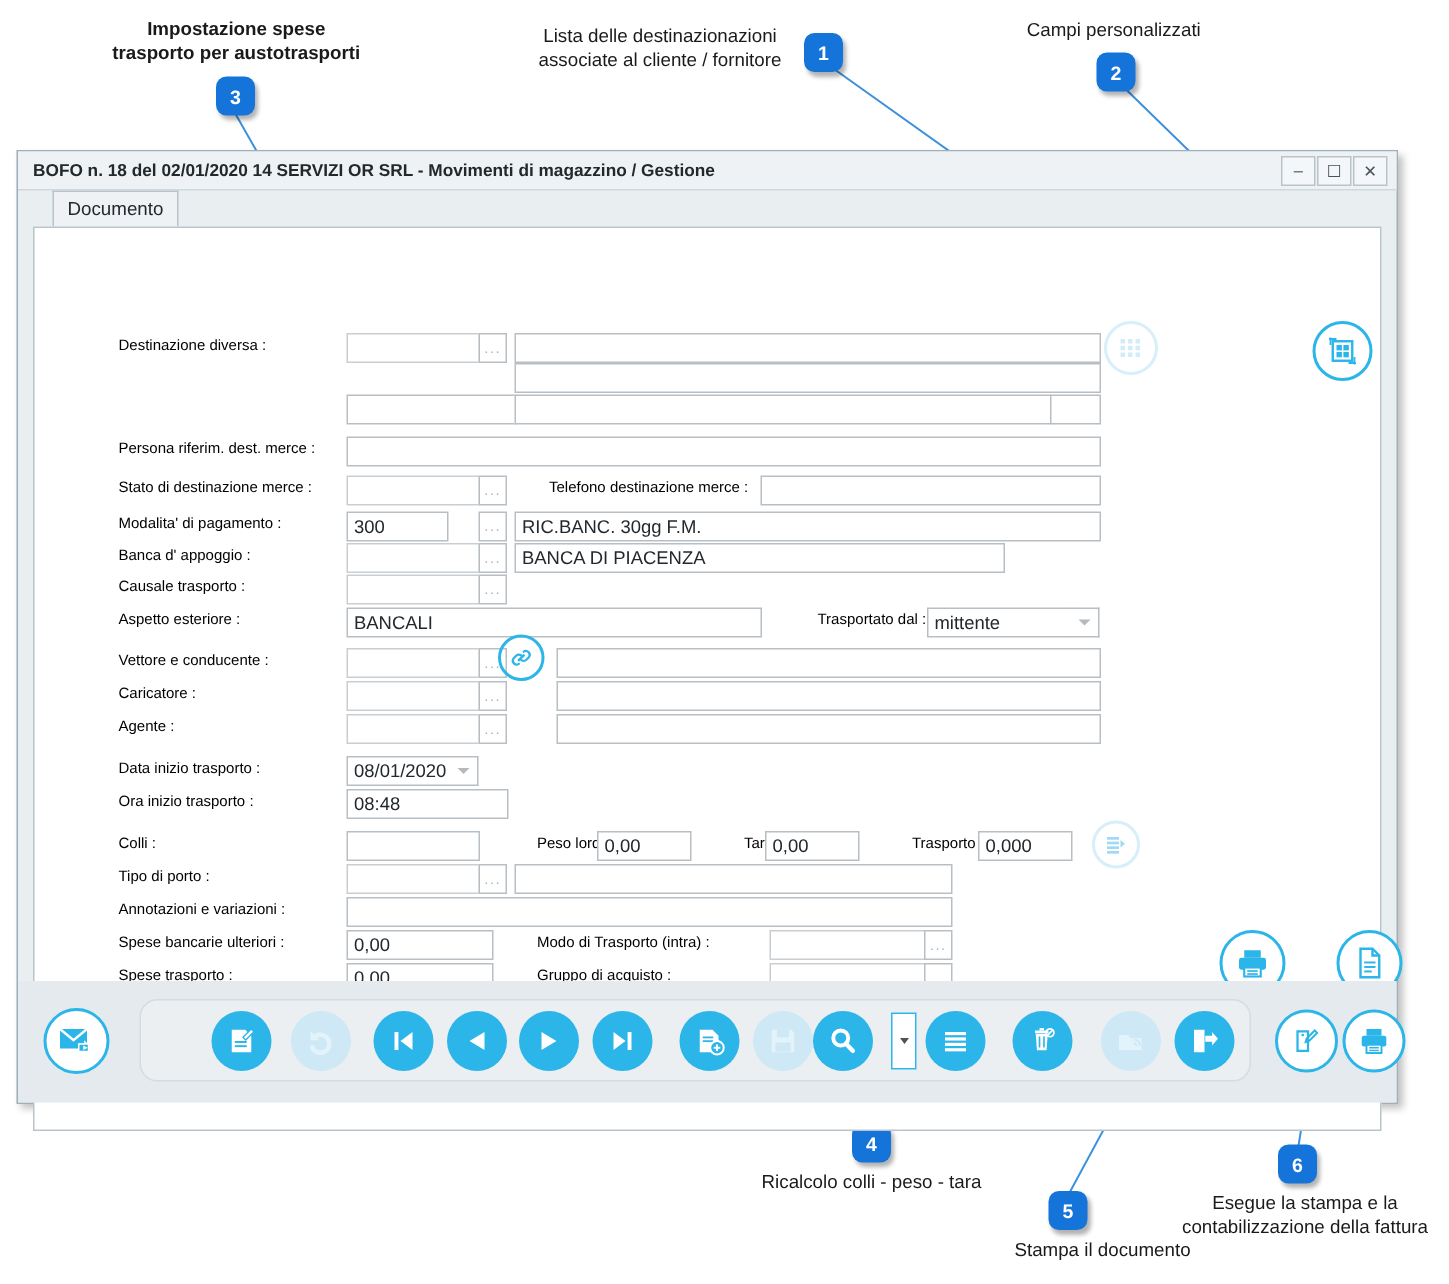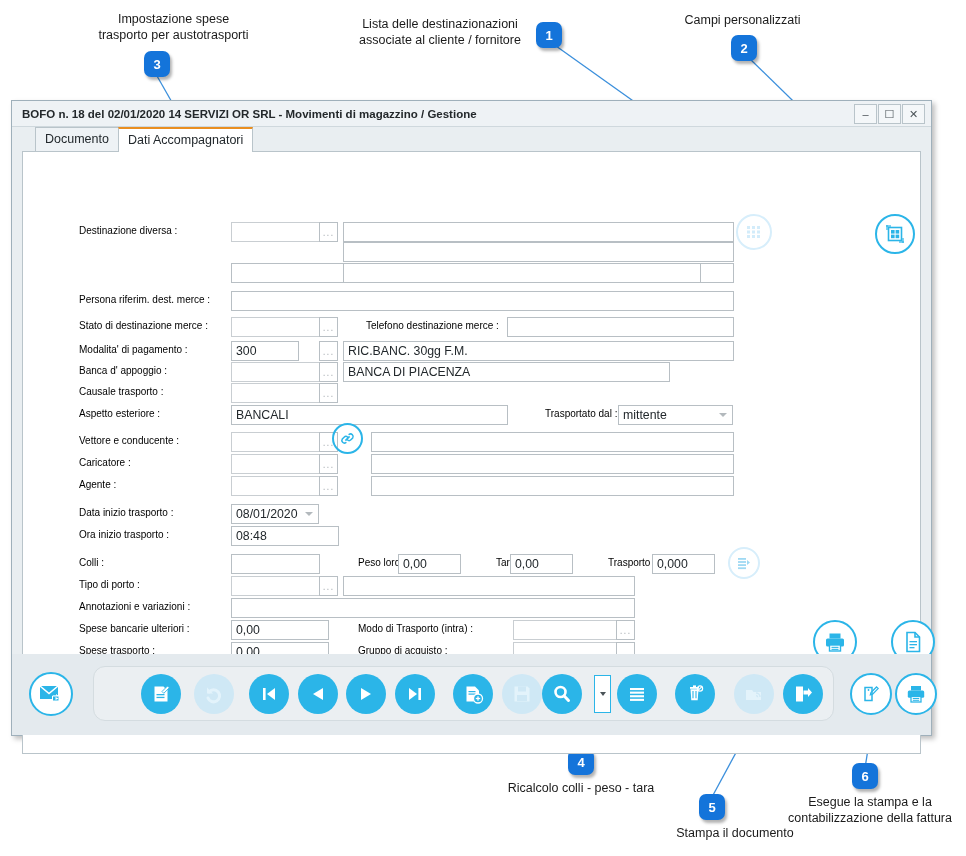--- a/index.html
+++ b/index.html
@@ -121,21 +121,21 @@
 
   <line x1="749" y1="58" x2="872" y2="178" stroke="#3b8fdc" stroke-width="1.3"></line>
 
   <line x1="580" y1="752" x2="722" y2="525" stroke="#3b8fdc" stroke-width="1.3"></line>
 
   <line x1="712" y1="797" x2="812" y2="612" stroke="#3b8fdc" stroke-width="1.3"></line>
 
   <line x1="865" y1="768" x2="890" y2="612" stroke="#3b8fdc" stroke-width="1.3"></line>
 </svg>
 
-<div class="callout-text" style="left:61px;top:11px;width:225px;">Impostazione spese
+<div class="callout-text" style="left:45px;top:11px;width:225px;font-weight:bold;">Impostazione spese
 trasporto per austotrasporti</div>
 <div class="badge" style="left:144px;top:51px;">3</div>
 
 <div class="callout-text" style="left:345px;top:16px;width:190px;">Lista delle destinazionazioni
 associate al cliente / fornitore</div>
 <div class="badge" style="left:536px;top:22px;">1</div>
 
 <div class="callout-text" style="left:655px;top:12px;width:175px;">Campi personalizzati</div>
 <div class="badge" style="left:731px;top:35px;">2</div>
 
@@ -155,21 +155,20 @@
     <div class="title">BOFO n. 18 del 02/01/2020 14 SERVIZI OR SRL - Movimenti di magazzino / Gestione</div>
     <div class="wbtns">
       <div class="wbtn">–</div>
       <div class="wbtn">☐</div>
       <div class="wbtn">✕</div>
     </div>
   </div>
 
   <div class="tabbar" style="position:absolute;left:10px;top:26px;width:899px;border-bottom:none;">
     <div class="tab">Documento</div>
-    <div class="tab active">Dati Accompagnatori</div>
   </div>
 
   <div class="client">
     <div class="formarea">
 
       <div class="lbl" style="left:32px;top:73px;">Destinazione diversa :</div>
       <div class="fld gray" style="left:208px;top:70px;width:89px;"></div>
       <div class="btn3" style="left:296px;top:70px;">...</div>
       <div class="fld" style="left:320px;top:70px;width:391px;"></div>
       <div class="fld" style="left:320px;top:90px;width:391px;"></div>

